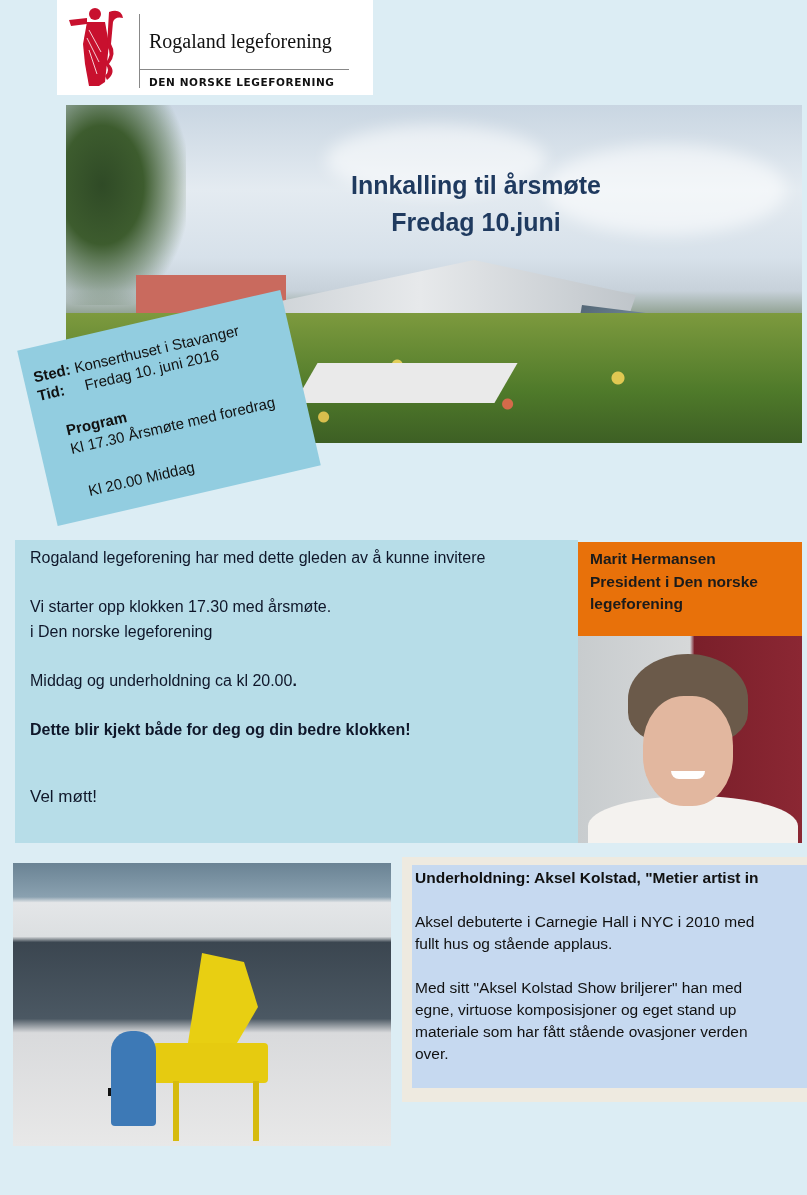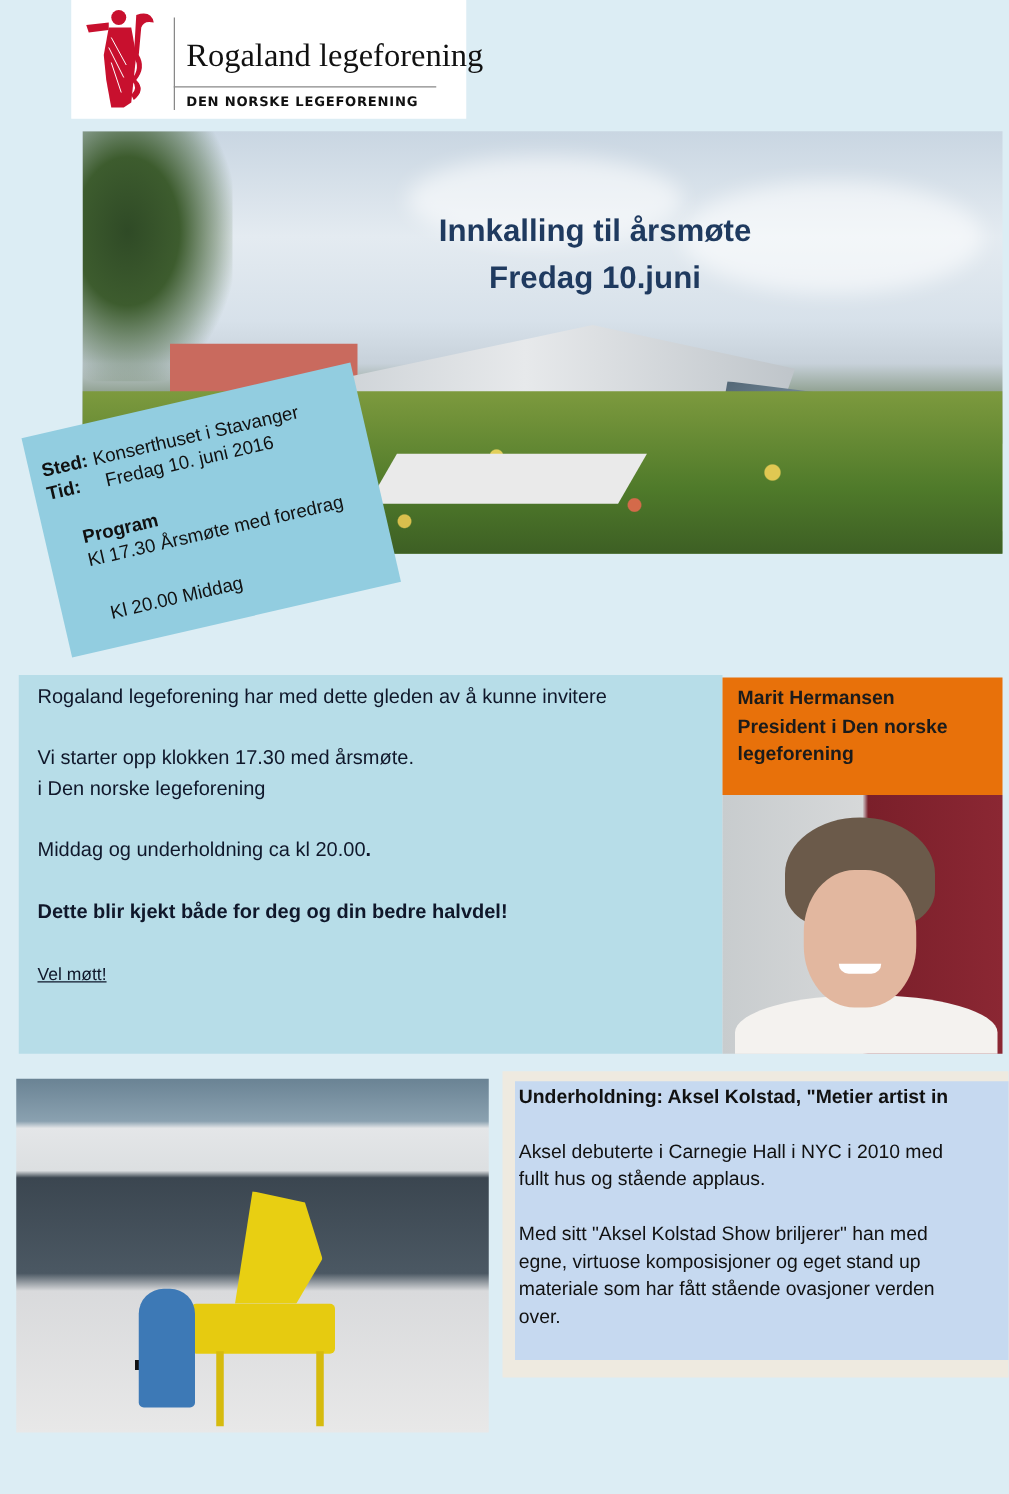--- a/index.html
+++ b/index.html
@@ -4,21 +4,21 @@
 <style>
   * { box-sizing: border-box; margin: 0; padding: 0; }
   html, body { width: 807px; height: 1195px; overflow: hidden; }
   body { background: #dcedf4; position: relative; font-family: "Liberation Sans", sans-serif; color: #111; }
 
   
   .logo { position: absolute; left: 57px; top: 0; width: 316px; height: 95px; background: #fff; }
   .logo .emblem { position: absolute; left: 8px; top: 4px; width: 64px; height: 86px; }
   .logo .divider-v { position: absolute; left: 82px; top: 14px; width: 1px; height: 74px; background: #888; }
   .logo .divider-h { position: absolute; left: 82px; top: 69px; width: 210px; height: 1px; background: #888; }
-  .logo .name { position: absolute; left: 92px; top: 30px; font-family: "Liberation Serif", serif; font-size: 26px; color: #111; white-space: nowrap; }
+  .logo .name { position: absolute; left: 92px; top: 30px; font-family: "Liberation Serif", serif; font-size: 20px; color: #111; white-space: nowrap; }
   .logo .sub { position: absolute; left: 92px; top: 76px; font-family: "DejaVu Sans", sans-serif; font-weight: bold; font-size: 10.5px; letter-spacing: 0.6px; color: #111; white-space: nowrap; }
 
   
   .hero { position: absolute; left: 66px; top: 105px; width: 736px; height: 338px; overflow: hidden;
     background: linear-gradient(180deg, #c9d6e2 0%, #e4ebf1 25%, #d7e1ea 45%, #c7d1da 55%, #8fa090 62%, #6e8d4e 72%, #567d35 100%); }
   .hero .sky-cloud { position: absolute; border-radius: 50%; background: rgba(255,255,255,0.55); filter: blur(8px); }
   .hero .tree { position: absolute; left: 0; top: 0; width: 120px; height: 200px;
     background: radial-gradient(ellipse at 30% 40%, #2f4a26 0%, #3d5c2e 35%, rgba(61,92,46,0.4) 60%, transparent 75%); }
   .hero .building-red { position: absolute; left: 70px; top: 170px; width: 150px; height: 60px; background: #c96a5e; }
   .hero .building-main { position: absolute; left: 210px; top: 155px; width: 360px; height: 140px;
@@ -50,21 +50,21 @@
   .info-card .val { }
   .info-card .prog-title { font-weight: bold; margin-top: 22px; margin-left: 20px; line-height: 18px; }
   .info-card .prog-line { margin-left: 20px; line-height: 19px; white-space: nowrap; }
   .info-card .prog-line.second { margin-top: 26px; margin-left: 28px; }
 
   
   .body-box { position: absolute; left: 15px; top: 540px; width: 563px; height: 303px; background: #b7dde8; padding: 6px 14px 0 15px; font-size: 16px; line-height: 24.5px; color: #0f172a; }
   .body-box p { white-space: nowrap; }
   .body-box .gap { height: 24.5px; }
   .body-box .bold { font-weight: bold; }
-  .body-box .closing { font-size: 14px; margin-top: 0; text-decoration: underline; }
+  .body-box .closing { font-size: 17px; margin-top: 18px; }
 
   
   .orange { position: absolute; left: 578px; top: 542px; width: 224px; height: 94px; background: #e8710a; padding: 6px 0 0 12px; font-weight: bold; font-size: 15.5px; line-height: 22.5px; color: #1b1b1b; }
 
   
   .portrait { position: absolute; left: 578px; top: 636px; width: 224px; height: 207px; overflow: hidden;
     background: linear-gradient(90deg, #c8ccce 0%, #d6d8d9 50%, #7a1f2a 52%, #8b2733 100%); }
   .portrait .face { position: absolute; left: 65px; top: 60px; width: 90px; height: 110px; border-radius: 45% 45% 45% 45%; background: #e2b79f; }
   .portrait .hair { position: absolute; left: 50px; top: 18px; width: 120px; height: 90px; border-radius: 50% 50% 35% 35%; background: #6b5a4a; }
   .portrait .shirt { position: absolute; left: 10px; top: 160px; width: 210px; height: 60px; border-radius: 50% 50% 0 0; background: #f4f2ef; }
@@ -141,21 +141,21 @@
 </div>
 
 <div class="body-box">
   <p>Rogaland legeforening har med dette gleden av å kunne invitere</p>
   <div class="gap"></div>
   <p>Vi starter opp klokken 17.30 med årsmøte.</p>
   <p>i Den norske legeforening</p>
   <div class="gap"></div>
   <p><span>Middag og underholdning ca kl 20.00</span><span class="bold">.</span></p>
   <div class="gap"></div>
-  <p class="bold">Dette blir kjekt både for deg og din bedre halvdel!</p>
+  <p class="bold">Dette blir kjekt både for deg og din bedre klokken!</p>
   <div class="gap"></div>
   <p class="closing">Vel møtt!</p>
 </div>
 
 <div class="orange">
   <div>Marit Hermansen</div>
   <div>President i Den norske</div>
   <div>legeforening</div>
 </div>
 

